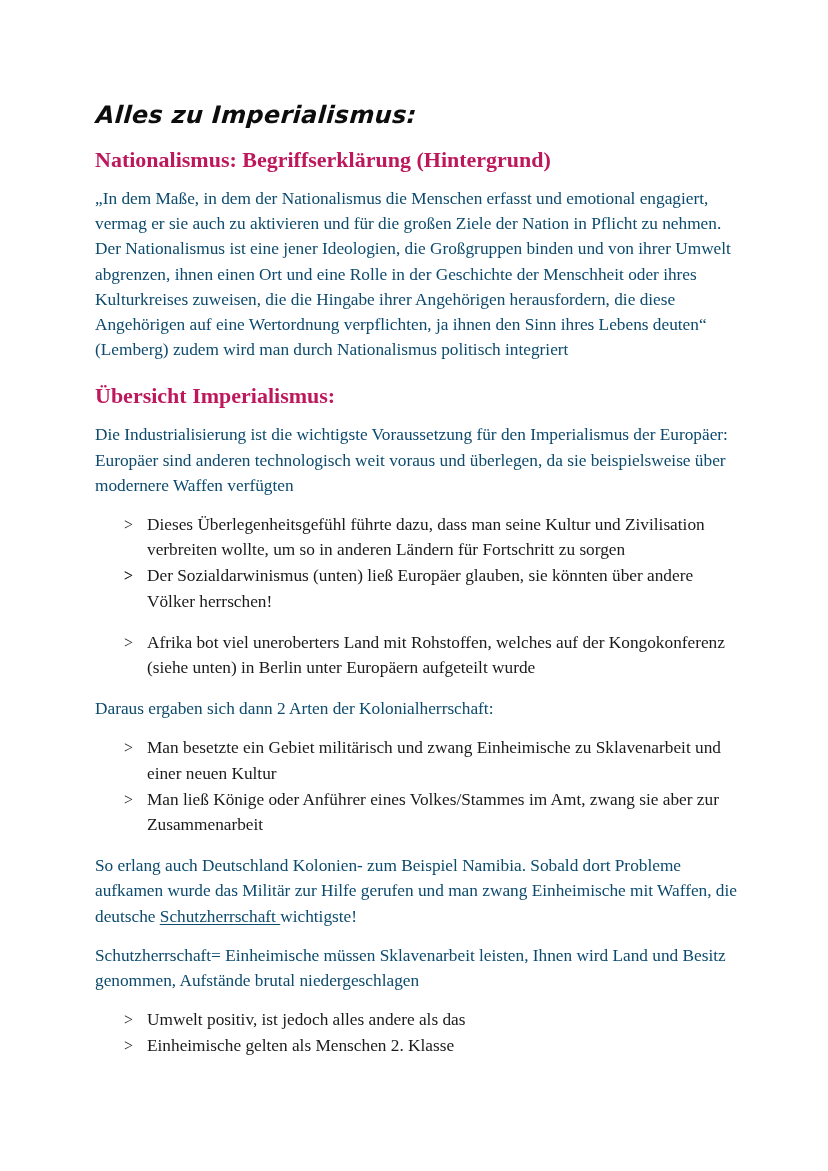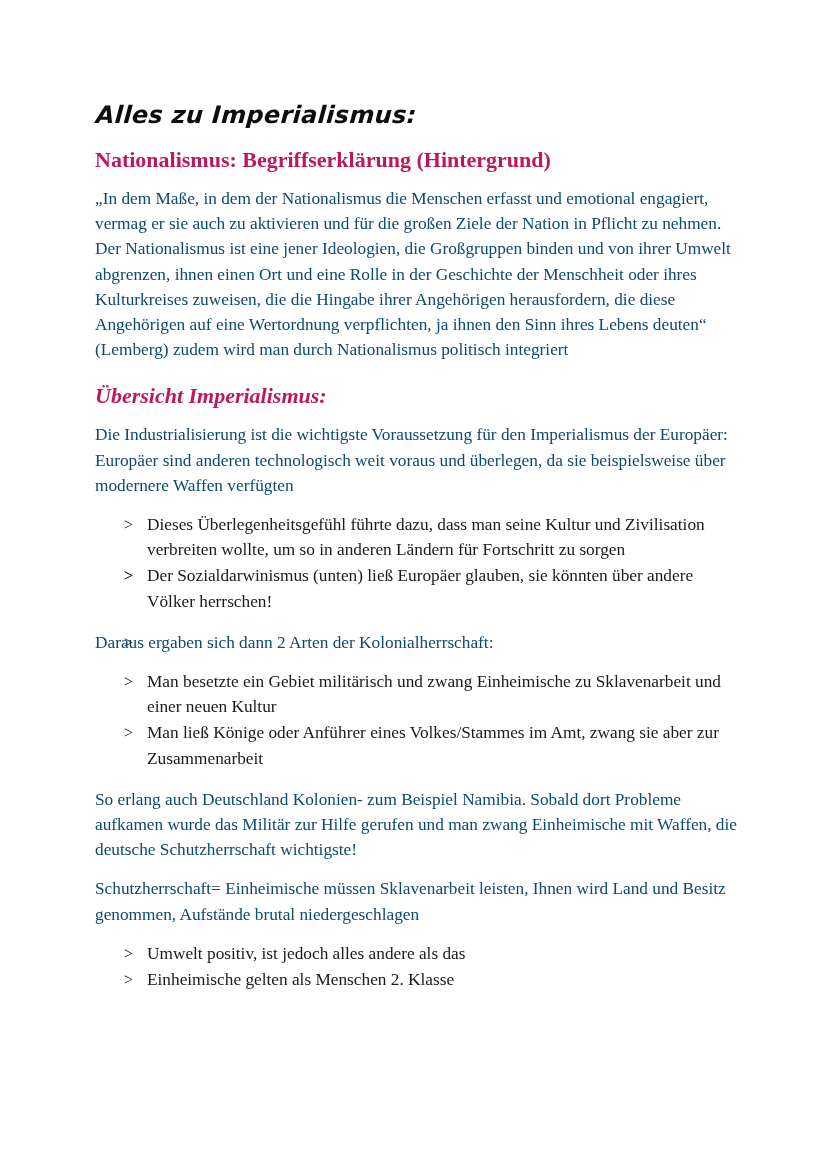--- a/index.html
+++ b/index.html
@@ -52,33 +52,33 @@
     font-family: "Liberation Serif", "DejaVu Serif", serif;
     font-weight: bold;
     font-size: 22px;
     line-height: 28px;
     color: #be185d;
     margin: 0 0 12px 0;
   }
 
   .heading-2.spaced-above {
     margin-top: 20px;
-    font-style: italic;
   }
 
   
   p.body-text {
     font-size: 17.3px;
     line-height: 25.2px;
     margin: 0 0 14px 0;
     color: #0c4a6e;
     text-align: left;
   }
 
   .underlined {
+    text-decoration: underline;
     text-underline-offset: 2px;
   }
 
   
   ul.marker-list {
     list-style: none;
     margin: 0 0 14px 0;
     padding: 0;
   }
 
@@ -135,20 +135,21 @@
       <li>
         <span class="marker">&gt;</span>
         <span>Der Sozialdarwinismus (unten) ließ Europäer glauben, sie könnten über andere Völker herrschen!</span>
       </li>
     </ul>
 
 
     <ul class="marker-list list-gap-top list-gap-bottom">
       <li>
         <span class="marker">&gt;</span>
+        <span>Afrika bot viel uneroberters Land mit Rohstoffen, welches auf der Kongokonferenz (siehe unten) in Berlin unter Europäern aufgeteilt wurde</span>
       </li>
     </ul>
 
     <p class="body-text">Daraus ergaben sich dann 2 Arten der Kolonialherrschaft:</p>
 
     <ul class="marker-list list-gap-top list-gap-bottom">
       <li>
         <span class="marker">&gt;</span>
         <span>Man besetzte ein Gebiet militärisch und zwang Einheimische zu Sklavenarbeit und einer neuen Kultur</span>
       </li>

